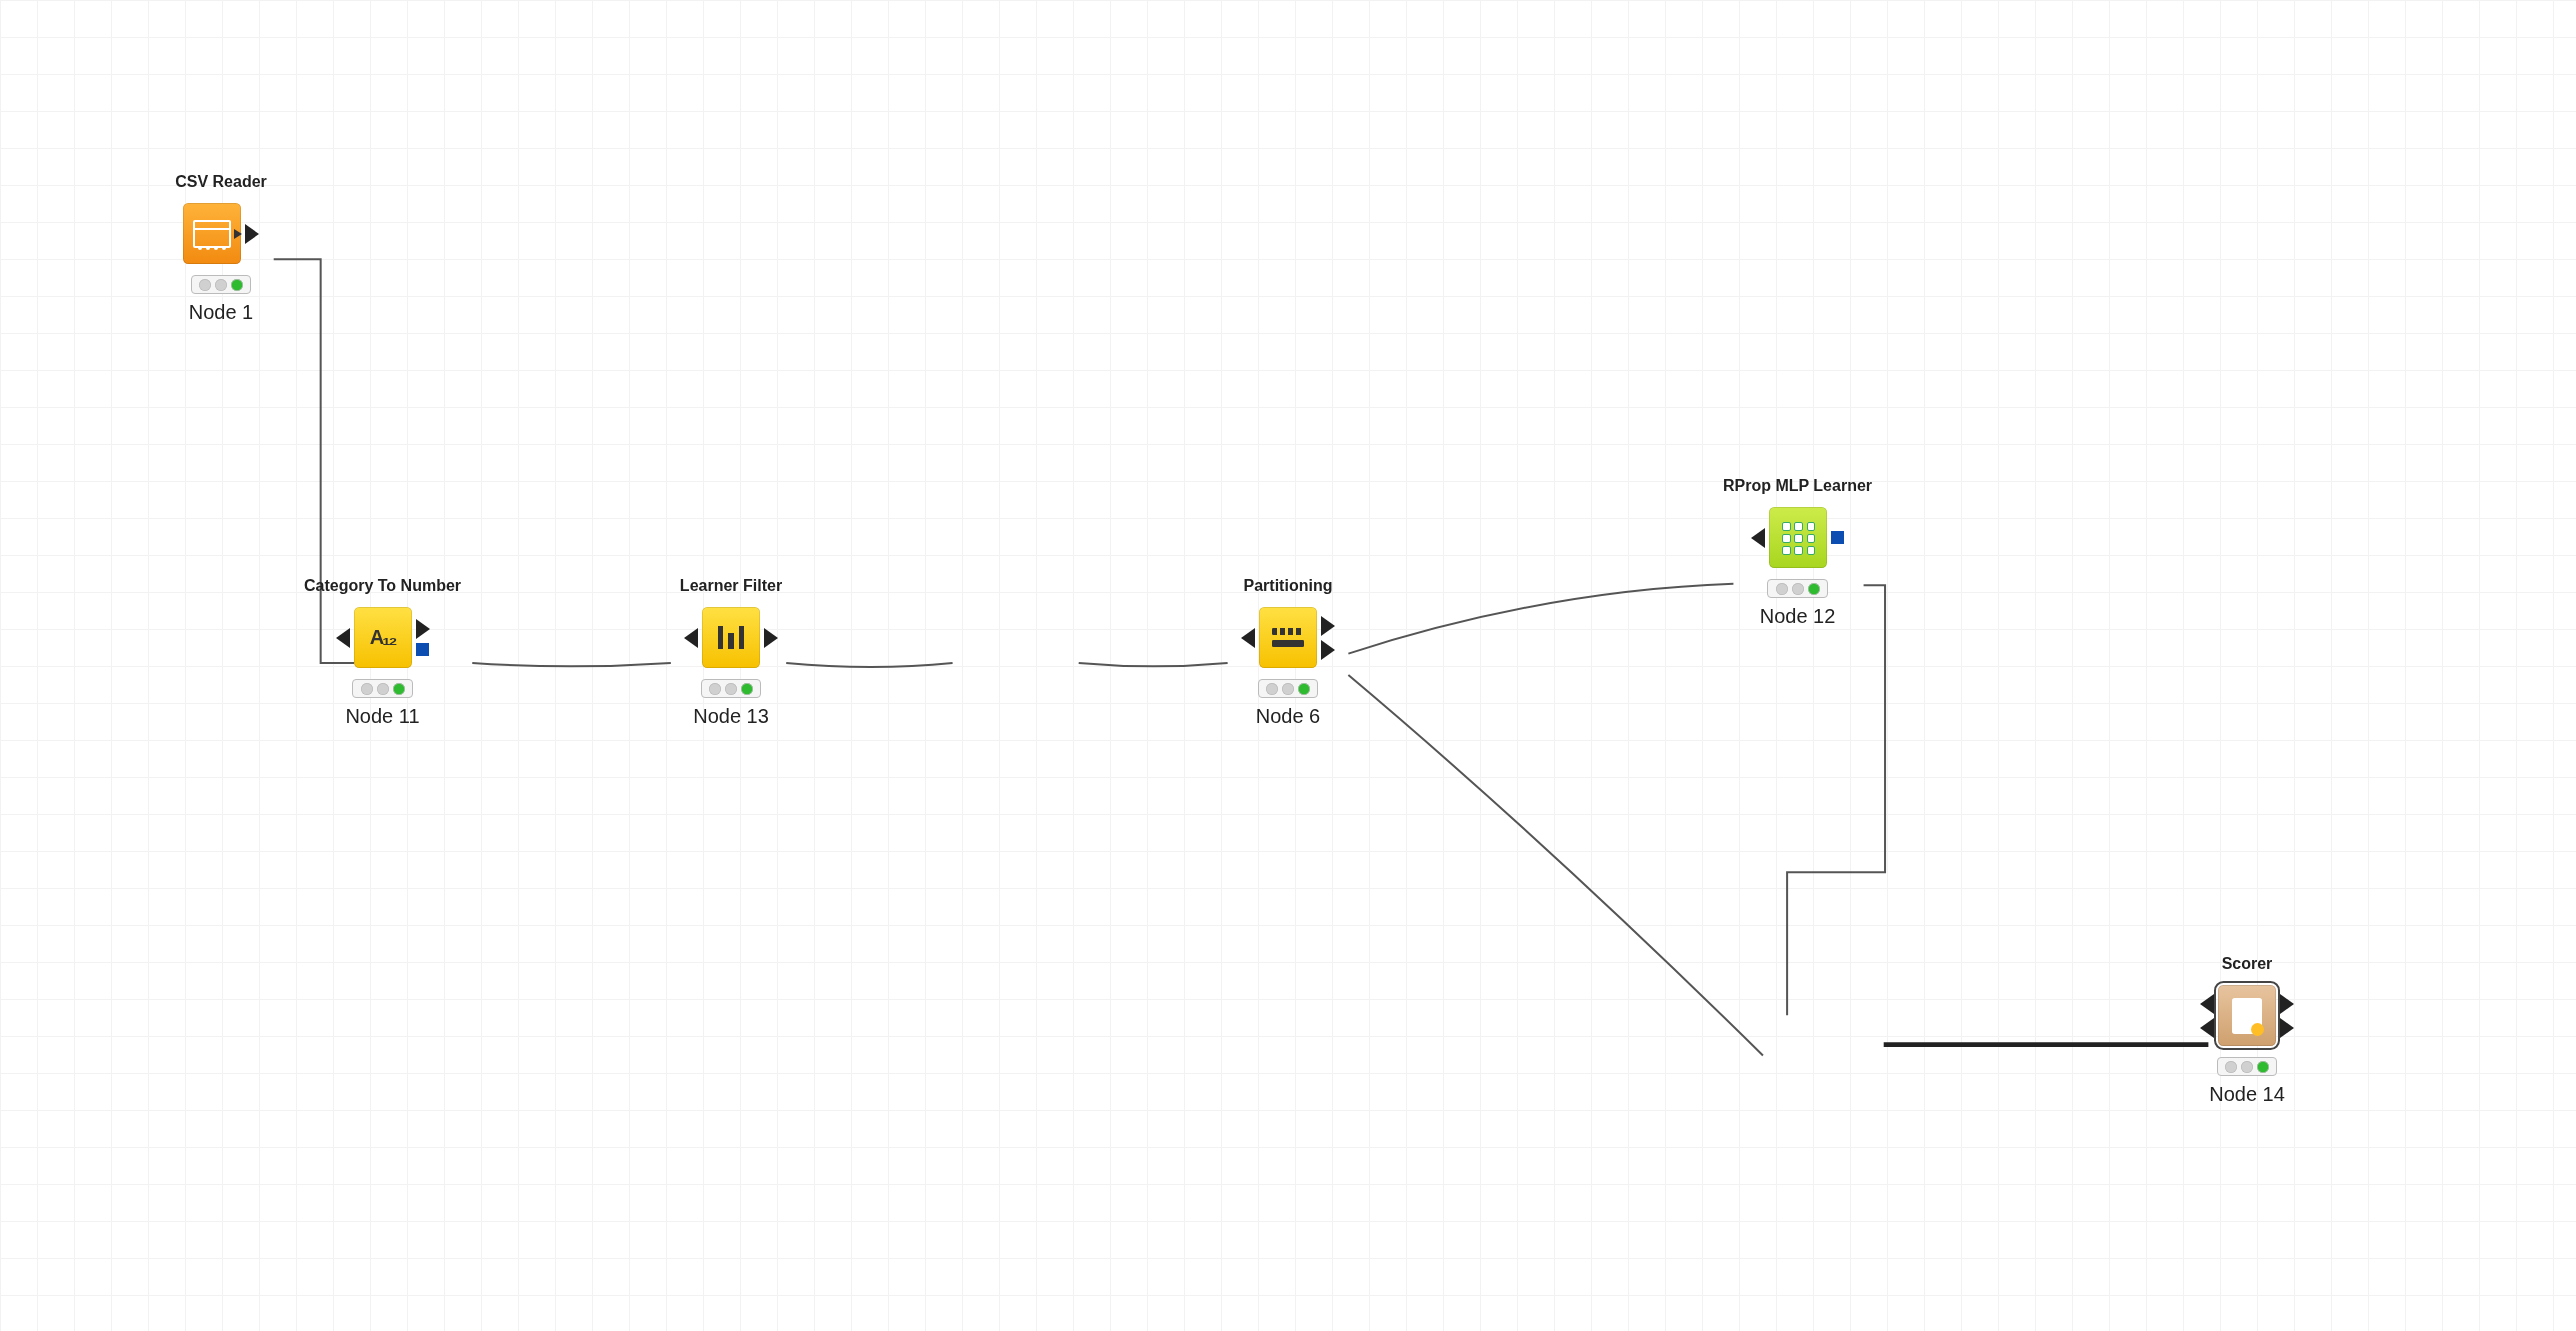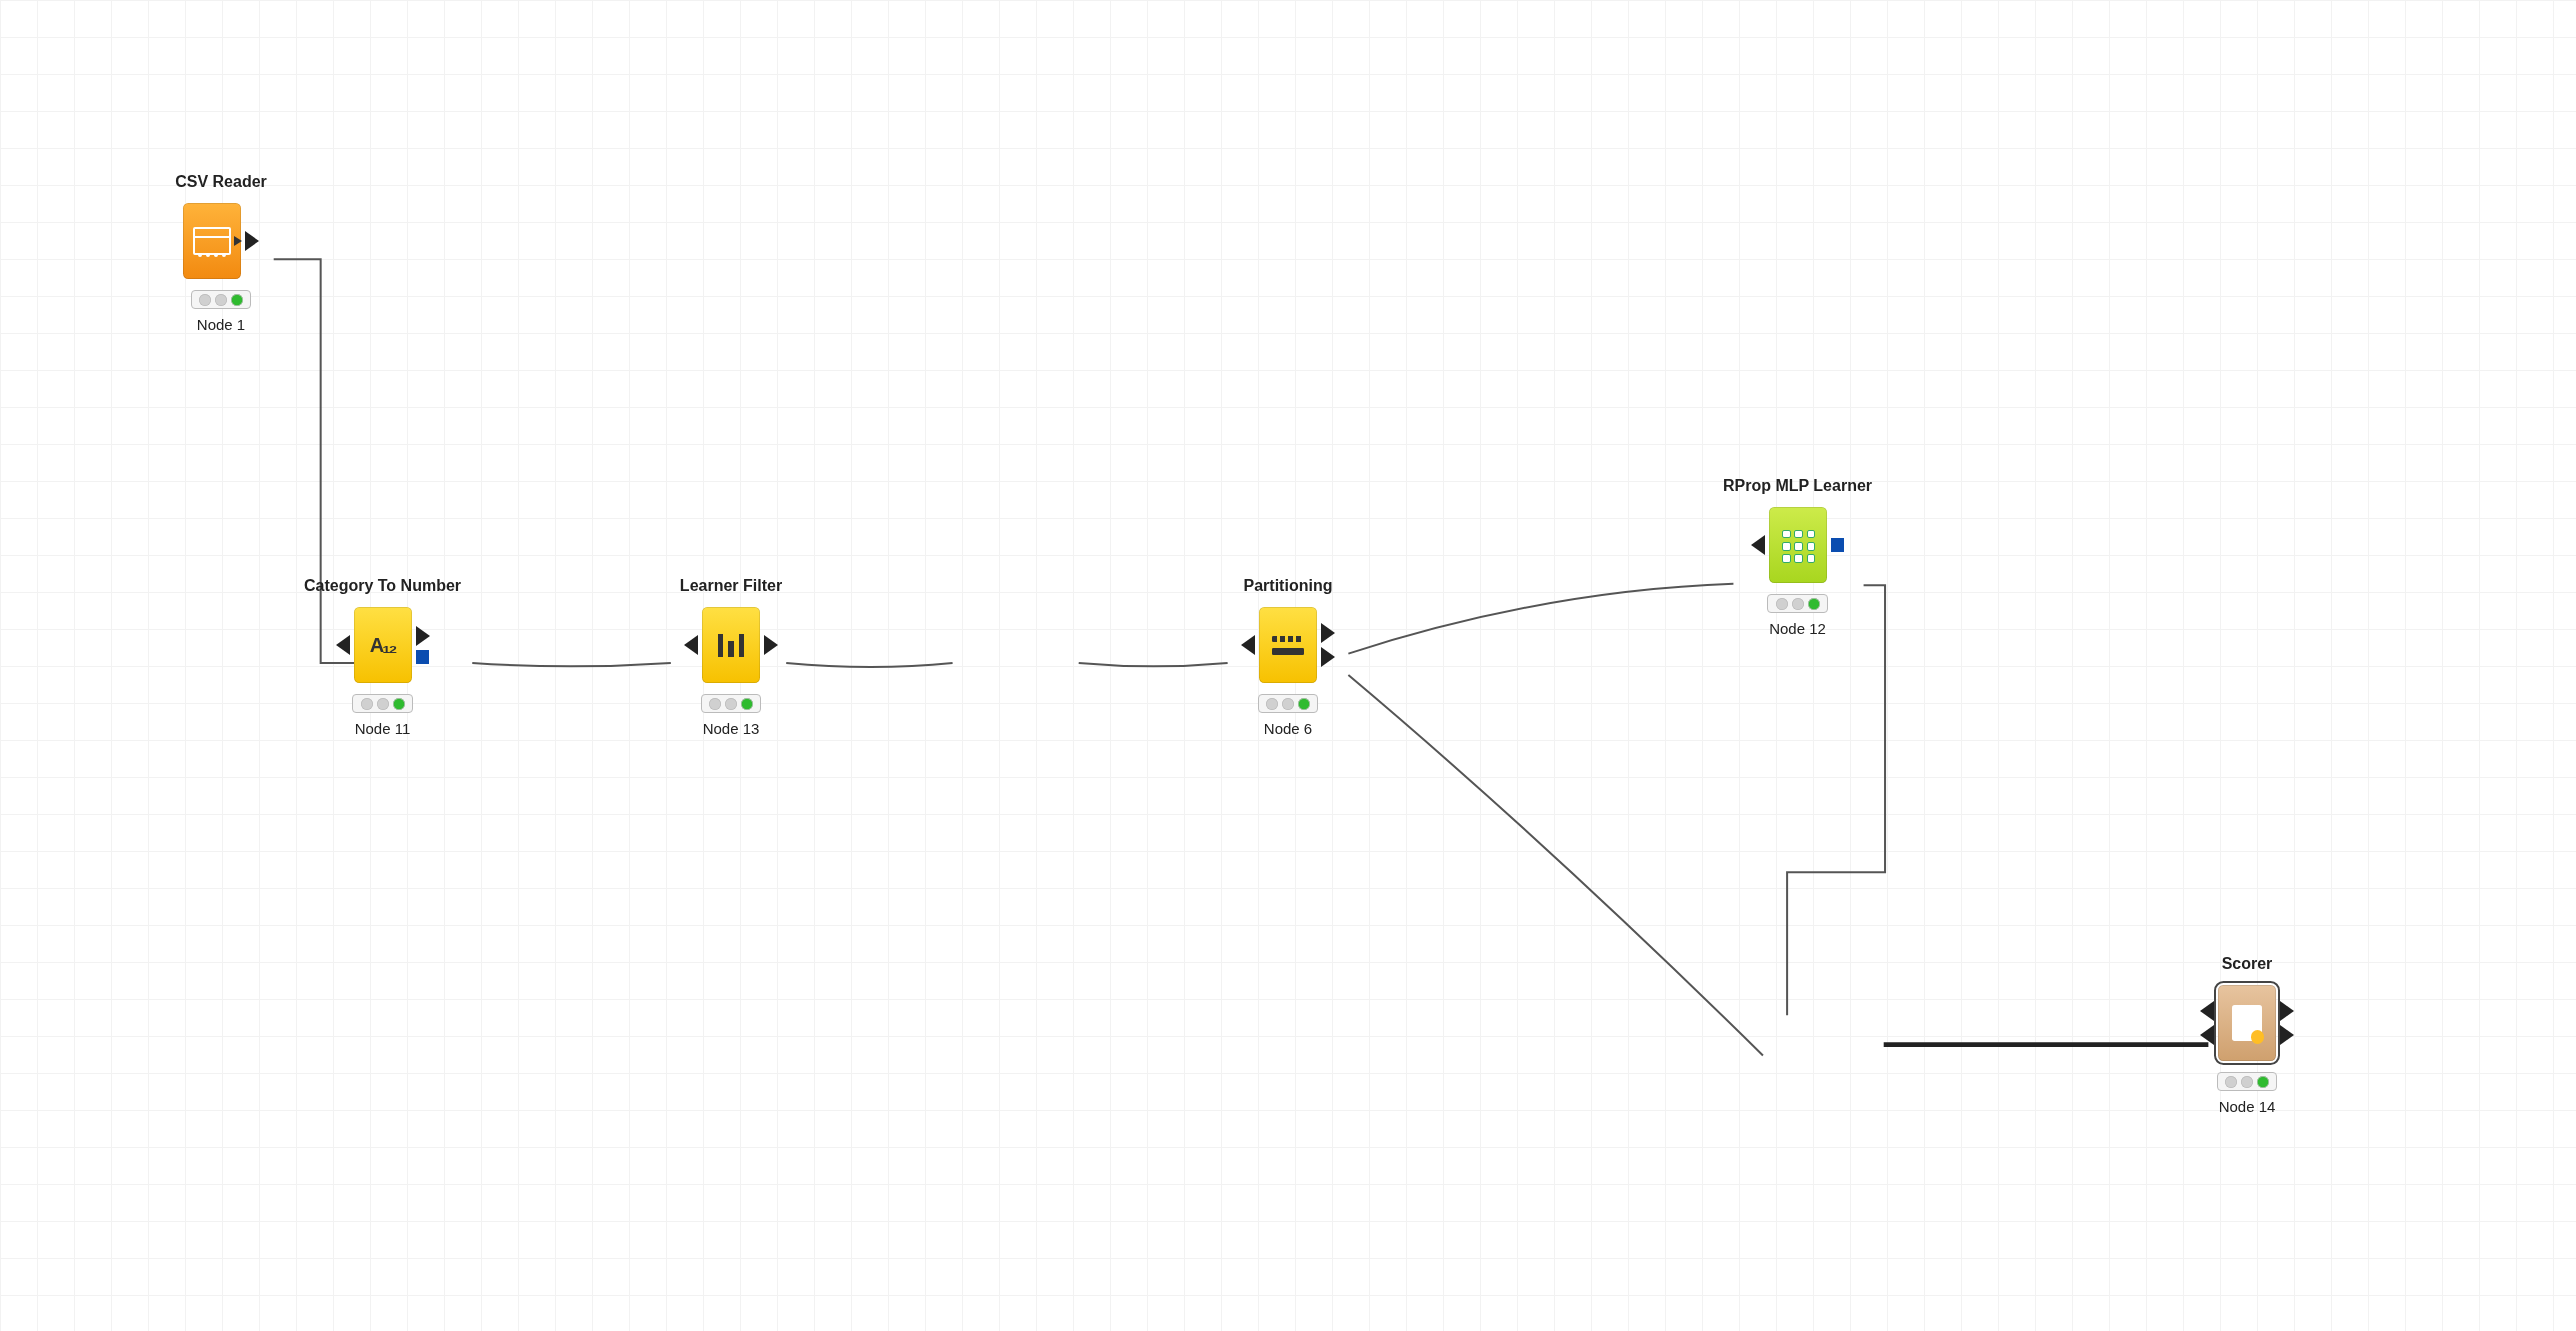--- a/index.html
+++ b/index.html
@@ -10,39 +10,39 @@
     background-size:37px 37px;}
   svg.wires{position:absolute;top:0;left:0;width:2576px;height:1332px;pointer-events:none}
 
   .node{position:absolute;width:174px;text-align:center}
   .node.wide{width:241px}
   .node.selected .icon{outline:2px solid #444;outline-offset:2px}
   .title{font-size:16px;font-weight:bold;color:#222;margin-bottom:12px;white-space:nowrap;line-height:1.2}
   .title.two{white-space:normal}
 
   .iconrow{display:flex;justify-content:center;align-items:center}
-  .icon{width:58px;height:76px;border-radius:5.4px;display:flex;align-items:center;justify-content:center;position:relative;box-shadow:0 0 0 0.7px rgba(0,0,0,.15) inset}
+  .icon{width:58px;height:61px;border-radius:5.4px;display:flex;align-items:center;justify-content:center;position:relative;box-shadow:0 0 0 0.7px rgba(0,0,0,.15) inset}
   .icon.orange{background:linear-gradient(#ffb33a,#f28a10)}
   .icon.yellow{background:linear-gradient(#ffe043,#f7c100)}
   .icon.lime  {background:linear-gradient(#cdeb4a,#a8d61f)}
   .icon.green {background:linear-gradient(#4dc98e,#29a169)}
   .icon.tan   {background:linear-gradient(#e7c49f,#cfa06e)}
 
   
   .tri{width:0;height:0;border-top:10px solid transparent;border-bottom:10px solid transparent}
   .tri.in {border-left:0;border-right:14.8px solid #222;margin-right:4px}
   .tri.out{border-right:0;border-left:14.8px solid #222;margin-left:4px}
   .sq{width:13.4px;height:13.4px;background:#0aa2d8;margin-left:4px;align-self:center}
   .sq.darkblue{background:#0b4db0}
   .stack{display:flex;flex-direction:column;gap:4px}
 
   .status{display:inline-flex;align-items:center;gap:0;margin-top:10.7px;padding:2.7px 5.4px;border:1.3px solid #bbb;border-radius:4px;background:#f5f5f5}
   .dot{width:12px;height:12px;border-radius:50%;background:#d0d0d0;margin:0 2px;box-shadow:inset 0 0 0 0.7px #bbb}
   .dot.green{background:#2fbb2f}
-  .nid{font-size:15px;color:#222;margin-top:6.7px}
+  .nid{font-size:20px;color:#222;margin-top:6.7px}
 
   
   .table-glyph{width:34px;height:24px;border:2px solid #fff;border-radius:2px;position:relative}
   .table-glyph:before,.table-glyph:after{content:"";position:absolute;background:#fff}
   .table-glyph:before{top:6.7px;left:0;right:0;height:2px}
   .table-glyph:after{bottom:-9.4px;left:2.7px;width:28px;height:5.4px;background:none;border-top:4px dotted #fff}
   .arrow-r{position:absolute;right:-1.3px;top:50%;transform:translateY(-50%);width:0;height:0;border-top:5.4px solid transparent;border-bottom:5.4px solid transparent;border-left:8px solid #333}
   .nn-glyph{display:grid;grid-template-columns:repeat(3,6.7px);grid-template-rows:repeat(3,6.7px);gap:5.4px}
   .nn-glyph i{display:block;width:6.7px;height:6.7px;border:1.3px solid #3a6;background:#fff;border-radius:2px}
   .play-glyph{width:0;height:0;border-top:12px solid transparent;border-bottom:12px solid transparent;border-left:19px solid #fff}

